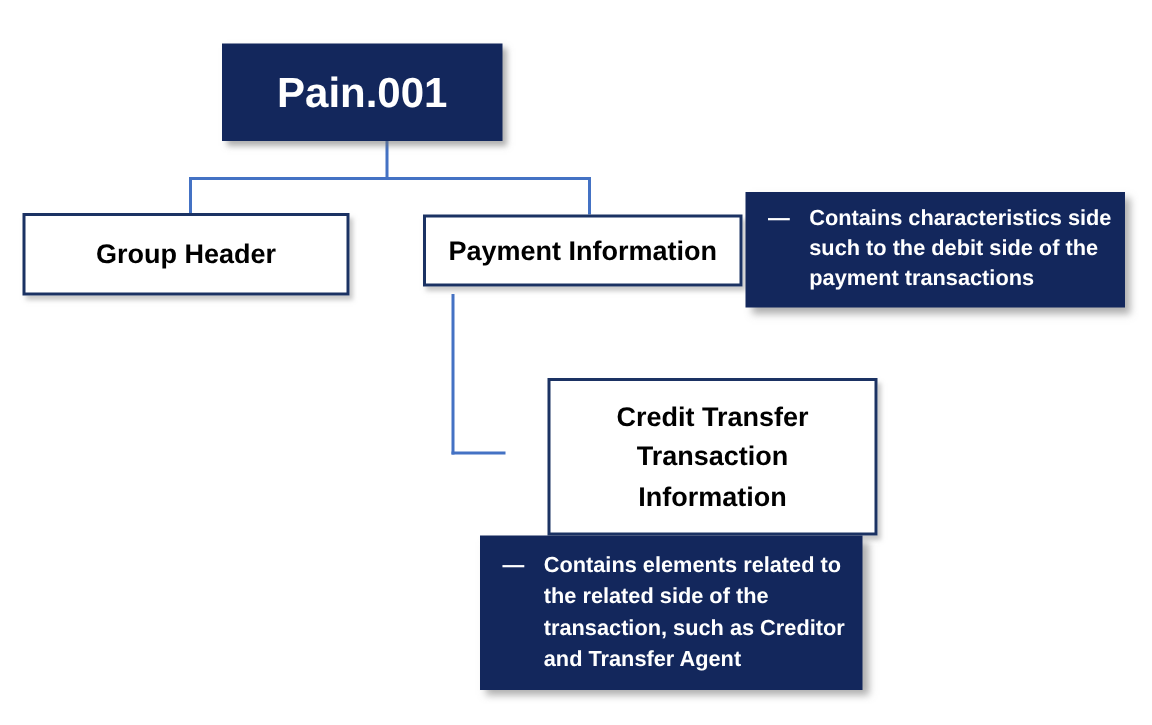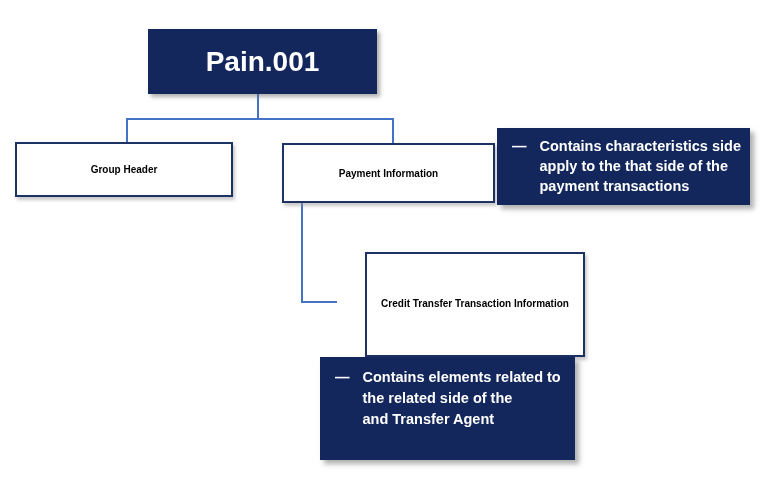--- a/index.html
+++ b/index.html
@@ -25,38 +25,38 @@
   .node {
     position: absolute;
     display: flex;
     align-items: center;
     justify-content: center;
     text-align: center;
     box-sizing: border-box;
   }
   .node.root {
     left: 148px; top: 29px;
-    width: 229px; height: 65px;
+    width: 187px; height: 65px;
     background: var(--navy, #13275C);
     color: #ffffff;
     font-size: 28px;
     font-weight: bold;
     box-shadow: 3px 3px 4px rgba(110,110,110,0.55);
     align-items: center;
   }
   .node.leaf {
     background: #ffffff;
     border: 2px solid var(--border, #1B3263);
     color: #000000;
-    font-size: 10px;
+    font-size: 18px;
     font-weight: bold;
     box-shadow: 2px 3px 3px rgba(150,150,150,0.5);
   }
   .node.group-header  { left: 15px;  top: 142px; width: 218px; height: 55px; }
-  .node.payment-info  { left: 282px; top: 143px; width: 213px; height: 60px; }
+  .node.payment-info  { left: 282px; top: 143px; width: 213px; height: 48px; }
   .node.credit-transfer {
     left: 337px; top: 252px; width: 220px; height: 105px;
     line-height: 1.45;
     margin-left: 28px;
   }
   .node.credit-transfer .label { width: 200px; }
 
   .annotation {
     position: absolute;
     box-sizing: border-box;
@@ -100,27 +100,28 @@
   </div>
 
   <div class="node leaf credit-transfer">
     <span class="label">Credit Transfer Transaction Information</span>
   </div>
 
   <div class="annotation debit">
     <span class="dash">—</span>
     <div class="text">
       <div>Contains characteristics side</div>
-      <div>apply to the that side of the</div>
+      <div>such to the debit side of the</div>
       <div>payment transactions</div>
     </div>
   </div>
 
   <div class="annotation credit">
     <span class="dash">—</span>
     <div class="text">
       <div>Contains elements related to</div>
       <div>the related side of the</div>
+      <div>transaction, such as Creditor</div>
       <div>and Transfer Agent</div>
     </div>
   </div>
 
 </div>
 
 </body></html>

